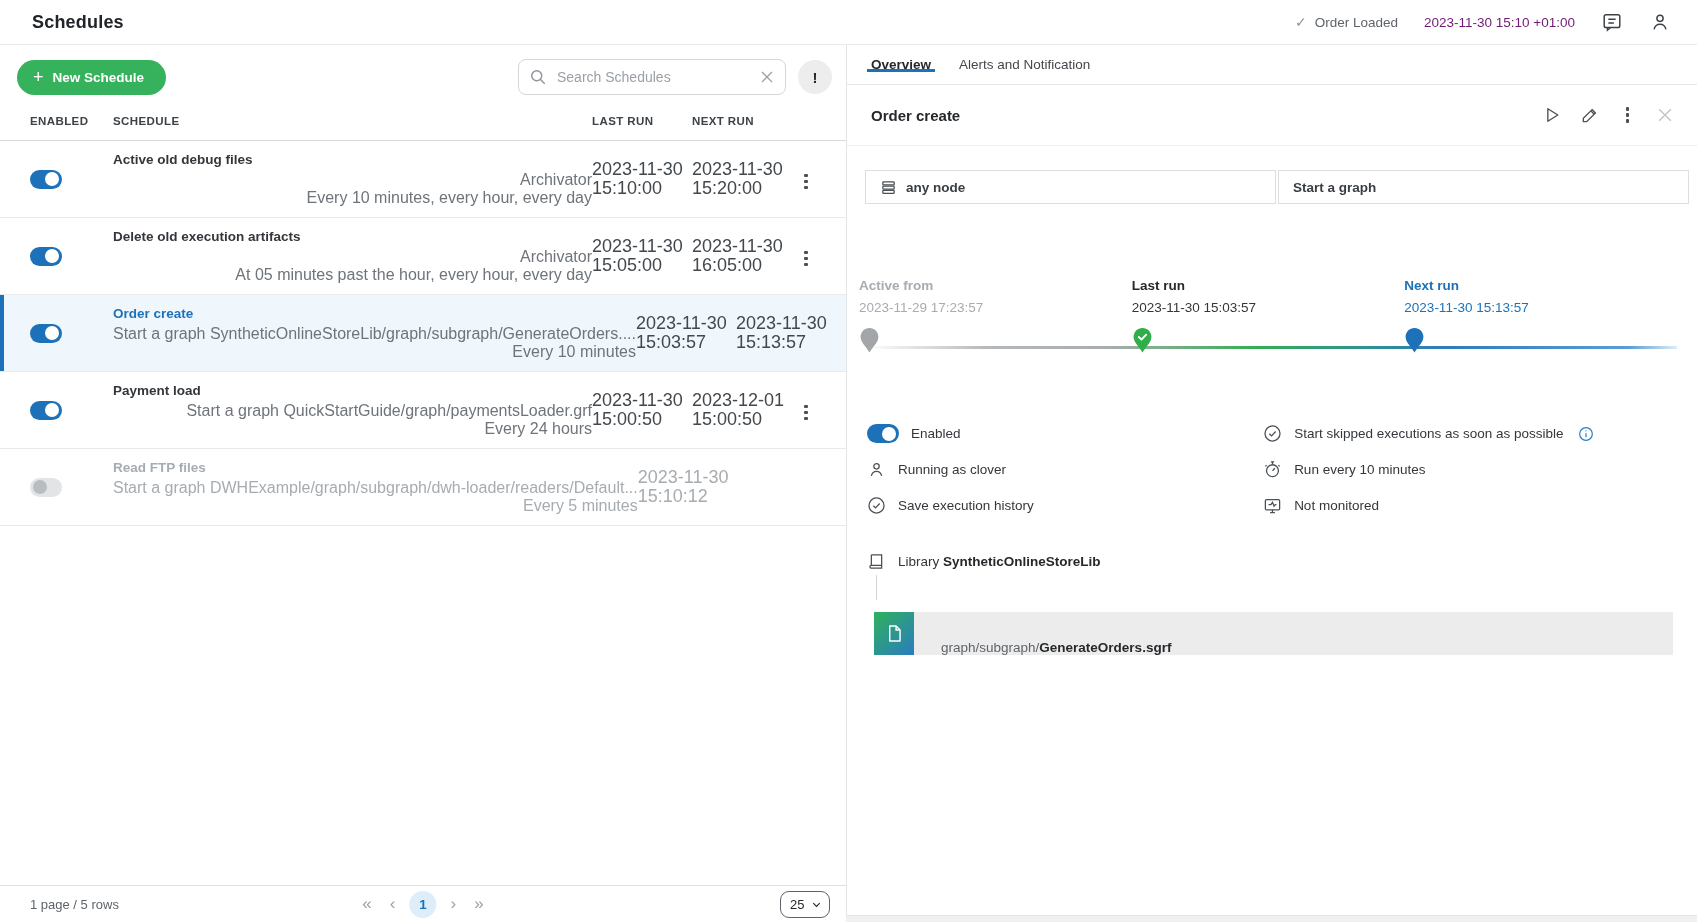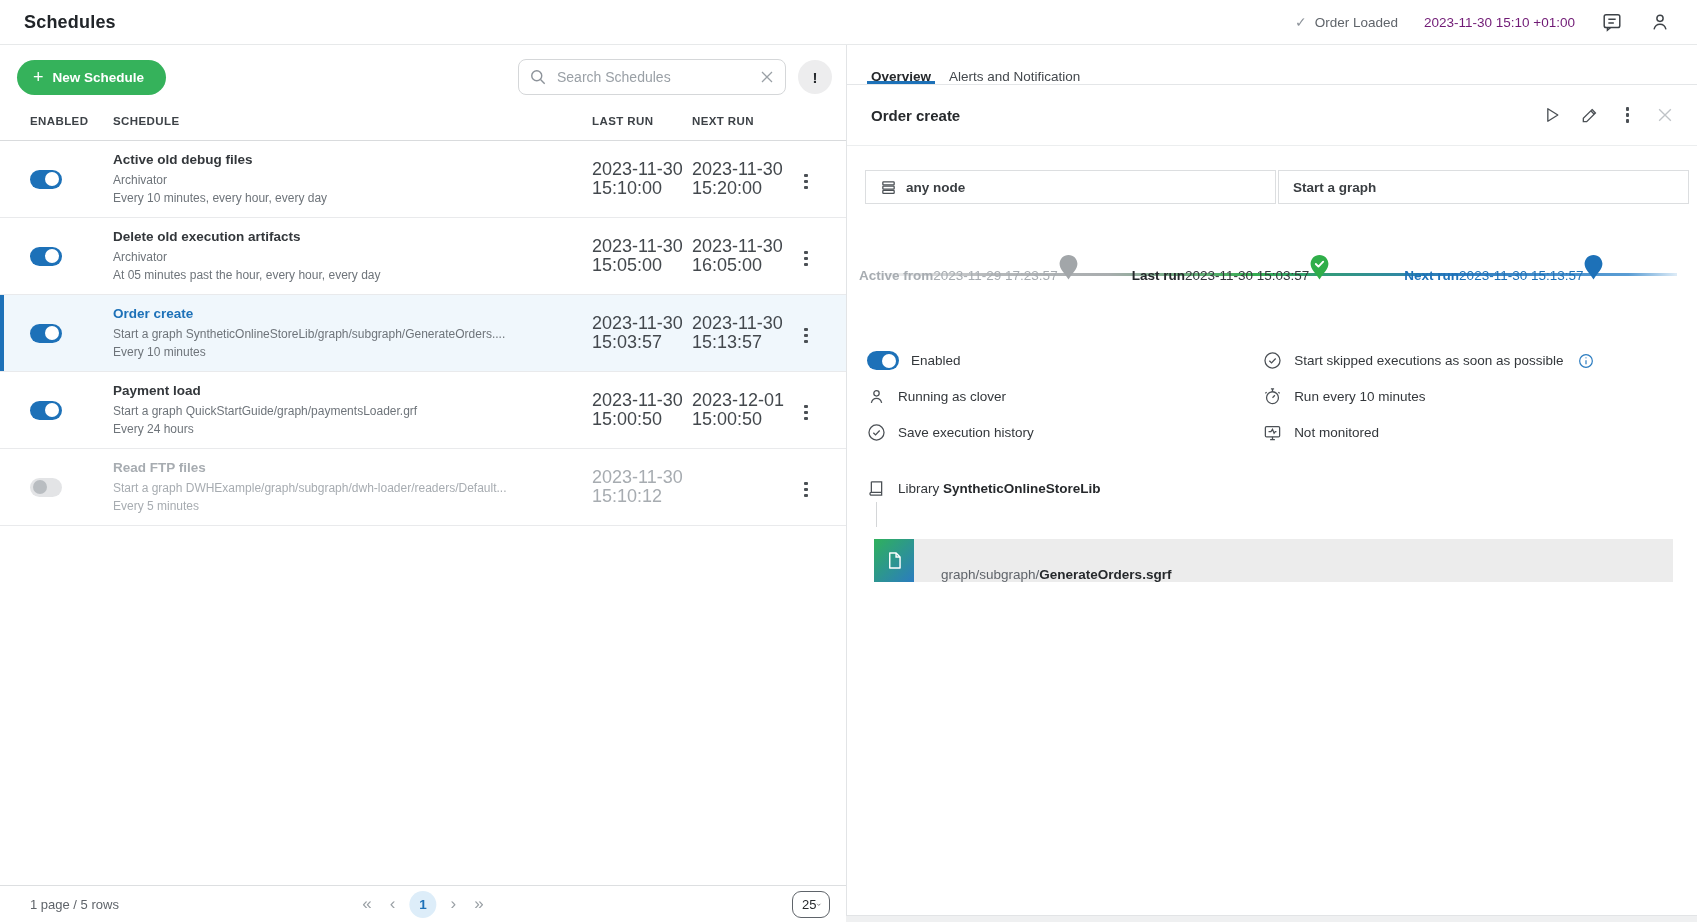--- a/index.html
+++ b/index.html
@@ -2,21 +2,21 @@
 <html><head>
 <meta charset="utf-8">
 <style>
   * { margin:0; padding:0; box-sizing:border-box; }
   html,body { width:1697px; height:922px; }
   body { font-family:"Liberation Sans", sans-serif; background:#eff0f1; color:#33373b; }
   .app { position:relative; width:1697px; height:922px; overflow:hidden; }
 
   
   .topbar { position:absolute; top:0; left:0; right:0; height:45px; background:#fff;
-            border-bottom:1px solid #e7e9ea; display:flex; align-items:center; padding:0 26px 0 24px; }
+            border-bottom:1px solid #e7e9ea; display:flex; align-items:center; padding:0 26px 0 32px; }
   .app-title { font-size:18px; font-weight:bold; color:#212529; letter-spacing:.2px; }
   .topbar-right { margin-left:auto; display:flex; align-items:center; gap:26px; }
   .page-status { display:flex; align-items:center; gap:8px; font-size:13.5px; color:#5f646a; }
   .page-status .check { color:#8d939a; font-size:14px; }
   .topbar-time { font-size:13.5px; color:#701a75; }
   .topbar-icon { width:22px; height:22px; color:#3d4247; cursor:pointer; }
 
   
   .left-panel { position:absolute; top:45px; left:0; width:846px; bottom:0; background:#fff;
                 display:flex; flex-direction:column; }
@@ -37,71 +37,71 @@
 
   .grid-cols { display:grid; grid-template-columns:83px 1fr 100px 104px 42px; align-items:center; }
   .thead { padding:8px 8px 0 30px; }
   .th { font-size:11.5px; font-weight:bold; color:#3d4247; letter-spacing:.4px; padding-bottom:13px; }
   .tbody { border-top:1px solid #d9dbdd; }
   .row { padding:0 8px 0 30px; height:77px; border-bottom:1px solid #e9eaec; position:relative; cursor:pointer; }
   .row--selected { background:#f0f7fc; }
   .row--selected::before { content:""; position:absolute; left:0; top:0; bottom:0; width:4px; background:#1d71b8; }
   .row-name { font-size:13.5px; font-weight:bold; color:#33373b; margin-bottom:4px; }
   .row--selected .row-name { color:#1d71b8; }
-  .row-sub { font-size:12px; color:#6e747a; line-height:18px; white-space:nowrap; overflow:hidden; }
+  .row-sub { font-size:16px; color:#6e747a; line-height:18px; white-space:nowrap; overflow:hidden;text-align:right; }
   .row--disabled .row-name, .row--disabled .row-sub, .row--disabled .cell-time { color:#a7acb1; }
   .cell-time { font-size:18px; color:#43484d; line-height:19px; }
   .kebab { display:inline-flex; flex-direction:column; gap:2.5px; padding:6px 8px; cursor:pointer; }
   .kebab i { width:3.5px; height:3.5px; border-radius:1px; background:#4b5055; }
 
   
   .toggle { width:32px; height:19px; border-radius:10px; background:#1d71b8; position:relative; cursor:pointer; }
   .toggle .knob { position:absolute; top:2.5px; width:14px; height:14px; border-radius:50%; background:#fff; }
   .toggle--on .knob { right:3px; }
   .toggle--off { background:#e3e4e6; }
   .toggle--off .knob { left:3px; background:#b9bdc1; }
 
   
   .pagination { margin-top:auto; border-top:1px solid #dddfe1; height:37px; display:flex;
                 align-items:center; padding:0 16px 0 30px; position:relative; }
   .page-summary { font-size:13px; color:#5f646a; }
   .pager { position:absolute; left:50%; transform:translateX(-50%); display:flex; align-items:center; gap:10px; }
   .pager-btn { color:#9aa0a5; font-size:17px; cursor:pointer; padding:0 4px; user-select:none; }
   .pager-current { width:27px; height:27px; border-radius:50%; background:#ddedf9; color:#1d71b8;
                    font-size:13.5px; font-weight:bold; display:flex; align-items:center; justify-content:center; cursor:pointer; }
-  .page-size { margin-left:auto; width:38px; height:27px; border:1.5px solid #5f646a; border-radius:9px;
+  .page-size { margin-left:auto; width:50px; height:27px; border:1.5px solid #5f646a; border-radius:9px;
                display:flex; align-items:center; justify-content:space-between; padding:0 7px 0 9px;
                font-size:13px; color:#26292c; cursor:pointer; }
   .page-size svg { width:11px; height:11px; color:#26292c; }
 
   
   .right-panel { position:absolute; top:45px; left:846px; right:0; height:871px; background:#fff;
                  border-left:1px solid #e2e4e6; border-bottom:1px solid #e2e4e6; }
-  .tabs { height:40px; border-bottom:1px solid #e4e6e8; display:flex; align-items:flex-end; padding-left:24px; gap:18px; }
+  .tabs { height:40px; border-bottom:1px solid #e4e6e8; display:flex; align-items:center; padding-left:24px; gap:28px; }
   .tab { display:flex; align-items:center; font-size:13.5px; color:#43484d; cursor:pointer; position:relative; }
   .tab--active { font-weight:bold; color:#26292c; }
   .tab--active::after { content:""; position:absolute; left:-4px; right:-4px; bottom:0; height:3px; background:#1d71b8; }
   .panel-head { height:61px; display:flex; align-items:center; padding:0 22px 0 24px; border-bottom:1px solid #eceeef; }
   .panel-title { font-size:15px; font-weight:bold; color:#26292c; }
   .head-actions { margin-left:auto; display:flex; align-items:center; gap:18px; }
   .head-icon { width:20px; height:20px; color:#4b5055; cursor:pointer; }
   .head-icon--dim { color:#bfc3c7; }
   .head-kebab { cursor:pointer; }
 
   .dropdown-row { display:flex; gap:2px; padding:24px 8px 0 18px; }
   .dropdown { flex:1; height:34px; border:1px solid #dcdee0; display:flex; align-items:center;
               gap:9px; padding:0 14px; font-size:13.5px; font-weight:bold; color:#3a3e42; cursor:pointer; }
   .dropdown svg { width:17px; height:17px; color:#4b5055; }
 
   .timeline { margin:38px 20px 0 12px; position:relative; }
   .tl-track { position:absolute; left:6px; right:0; bottom:7px; height:3px;
               background:linear-gradient(90deg, rgba(185,188,190,0) 0%, #b6b9bb 15%, #a9adaf 30%,
                          #35ad52 48%, #2e7cbe 72%, #5a9dd4 94%, rgba(125,180,224,.25) 100%); }
   .tl-cols { display:flex; position:relative; }
-  .tl-col { flex:1; display:flex; flex-direction:row; align-items:flex-end; }
+  .tl-col { flex:1; display:flex; flex-direction:column; align-items:flex-start;margin-top:36px; }
   .tl-label { font-size:13.5px; font-weight:bold; }
   .tl-value { font-size:13.5px; margin-top:7px; }
   .tl-pin { margin-top:11px; width:21px; height:30px; }
   .tl-col--past .tl-label, .tl-col--past .tl-value { color:#a7acb1; }
   .tl-col--last .tl-label { color:#26292c; } .tl-col--last .tl-value { color:#33373b; }
   .tl-col--next .tl-label, .tl-col--next .tl-value { color:#1d71b8; }
 
   .props { display:grid; grid-template-columns:1fr 1.07fr; row-gap:13px; padding:0 10px 0 20px; margin-top:66px; }
   .prop { display:flex; align-items:center; gap:12px; height:23px; font-size:13.5px; color:#33373b; }
   .prop-icon { width:19px; height:19px; color:#4b5055; flex:none; }

